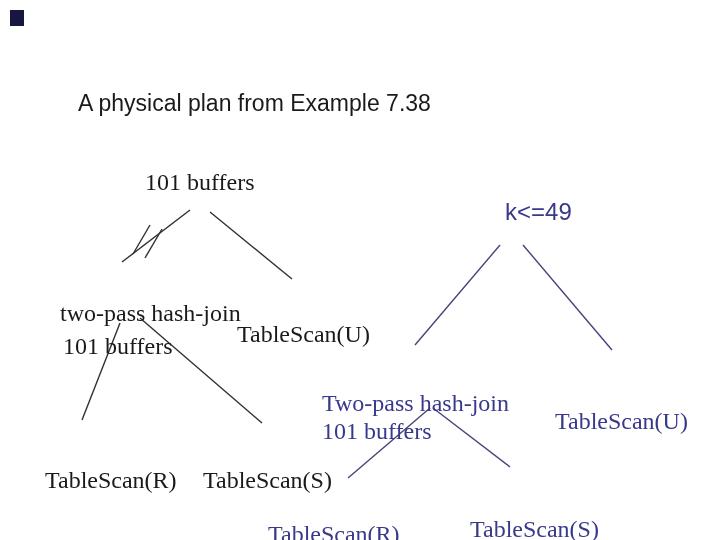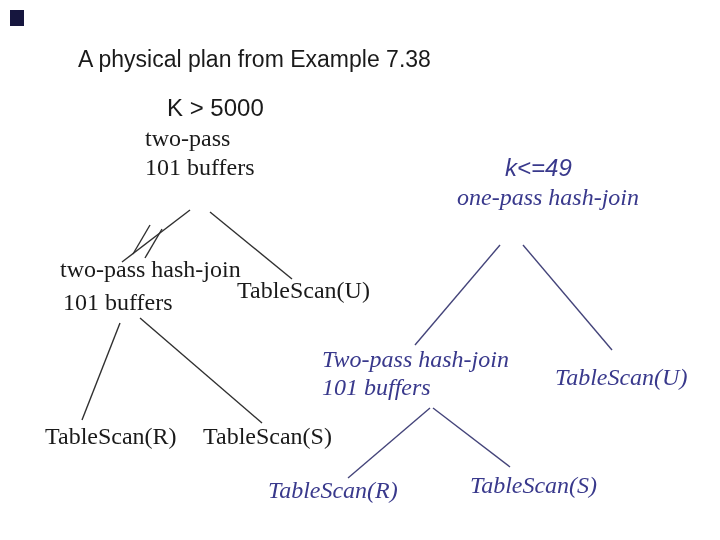--- a/index.html
+++ b/index.html
@@ -4,25 +4,25 @@
 <style>
   html,body{margin:0;padding:0;}
   body{
     width:720px;height:540px;
     background:#ffffff;
     position:relative;
     overflow:hidden;
     font-family:"Liberation Serif",serif;
   }
   .slide{position:absolute;left:0;top:0;width:720px;height:540px;}
-  .abs{position:absolute;white-space:nowrap;line-height:1.15;}
+  .abs{position:absolute;white-space:nowrap;line-height:1.15;margin-top:44px;}
   .sans{font-family:"Liberation Sans",sans-serif;}
   .serif{font-family:"Liberation Serif",serif;}
   .black{color:#1a1a1a;}
-  .blue{color:#39398C;font-style:italic;}
+  .blue{color:#39398C;}
 
   .corner-square{position:absolute;left:10px;top:10px;width:14px;height:16px;background:#16163E;}
 
   .title{left:78px;top:46px;font-size:23px;}
   .sel-black{left:167px;top:94px;font-size:24px;}
 
   .root-op{left:145px;top:124px;font-size:24px;line-height:29px;}
 
   .join2-l1{left:60px;top:256px;font-size:24px;}
   .join2-l2{left:63px;top:289px;font-size:24px;}
@@ -61,36 +61,33 @@
     <line class="edge-blk" x1="140" y1="318" x2="262" y2="423"></line>
 
     <line class="edge-blu" x1="500" y1="245" x2="415" y2="345"></line>
     <line class="edge-blu" x1="523" y1="245" x2="612" y2="350"></line>
     <line class="edge-blu" x1="430" y1="408" x2="348" y2="478"></line>
     <line class="edge-blu" x1="433" y1="408" x2="510" y2="467"></line>
   </svg>
 
   <div class="abs sans black title">A physical plan from Example 7.38</div>
 
-  <div class="abs sans black sel-black">K &gt; 5000</div>
 
   <div class="abs serif black root-op">
-    <div>two-pass</div>
     <div>101 buffers</div>
   </div>
 
   <div class="abs serif black join2-l1">two-pass hash-join</div>
   <div class="abs serif black join2-l2">101 buffers</div>
 
   <div class="abs serif black scan-u-mid">TableScan(U)</div>
   <div class="abs serif black scan-r-blk">TableScan(R)</div>
   <div class="abs serif black scan-s-blk">TableScan(S)</div>
 
   <div class="abs sans blue sel-blue">k&lt;=49</div>
-  <div class="abs serif blue blue-root-l1">one-pass hash-join</div>
 
   <div class="abs serif blue blue-join-l1">Two-pass hash-join</div>
   <div class="abs serif blue blue-join-l2">101 buffers</div>
 
   <div class="abs serif blue scan-u-blue">TableScan(U)</div>
   <div class="abs serif blue scan-r-blue">TableScan(R)</div>
   <div class="abs serif blue scan-s-blue">TableScan(S)</div>
 
 </div>
 

